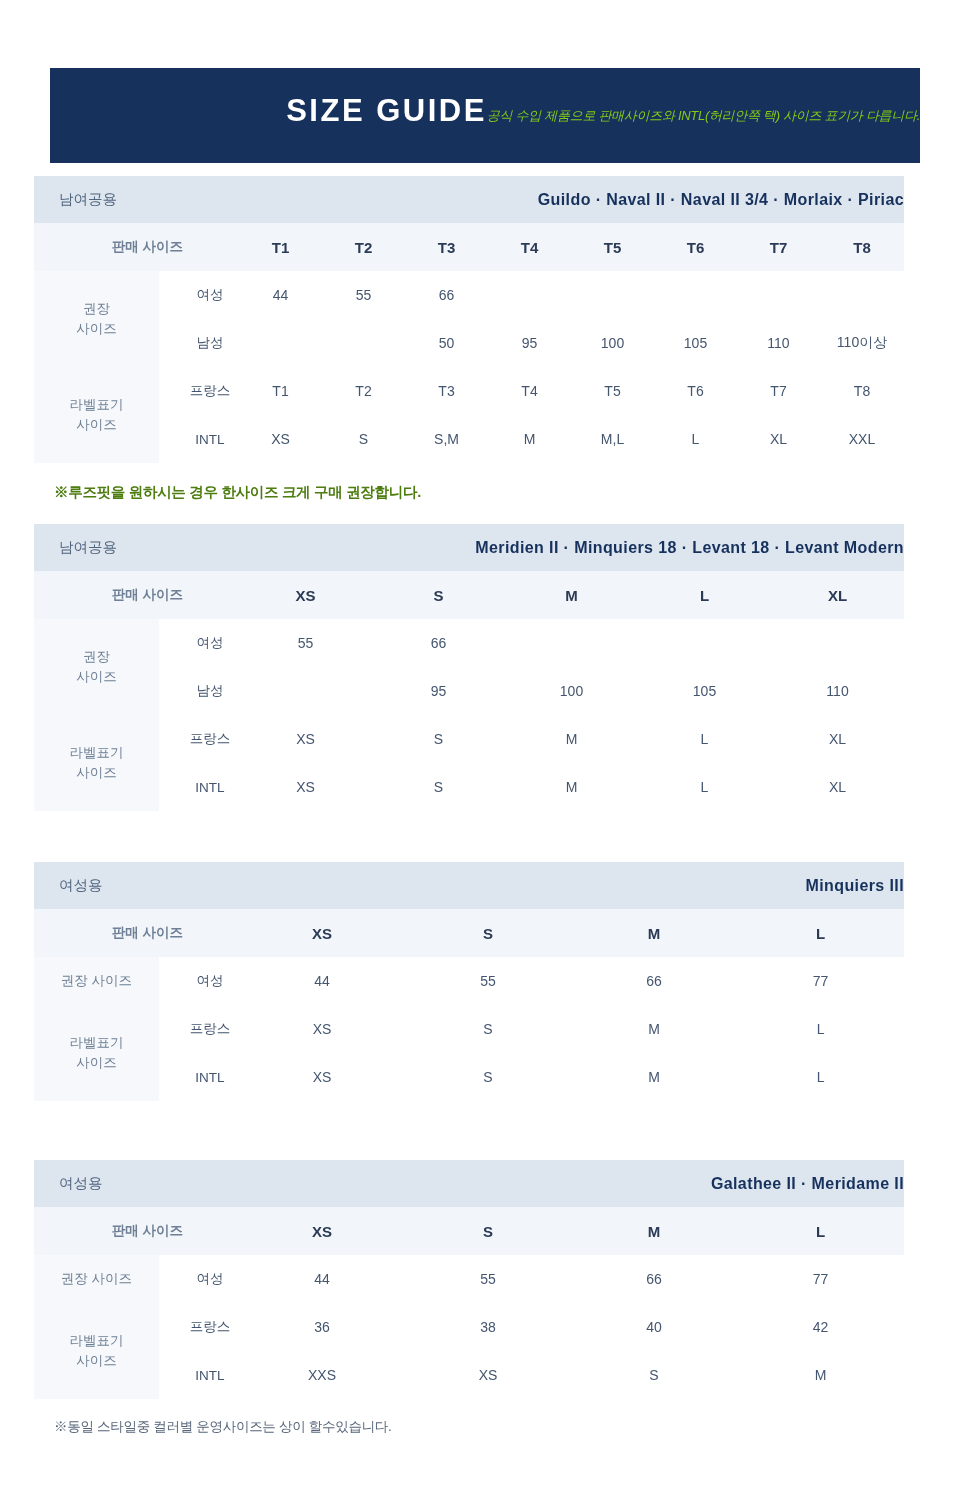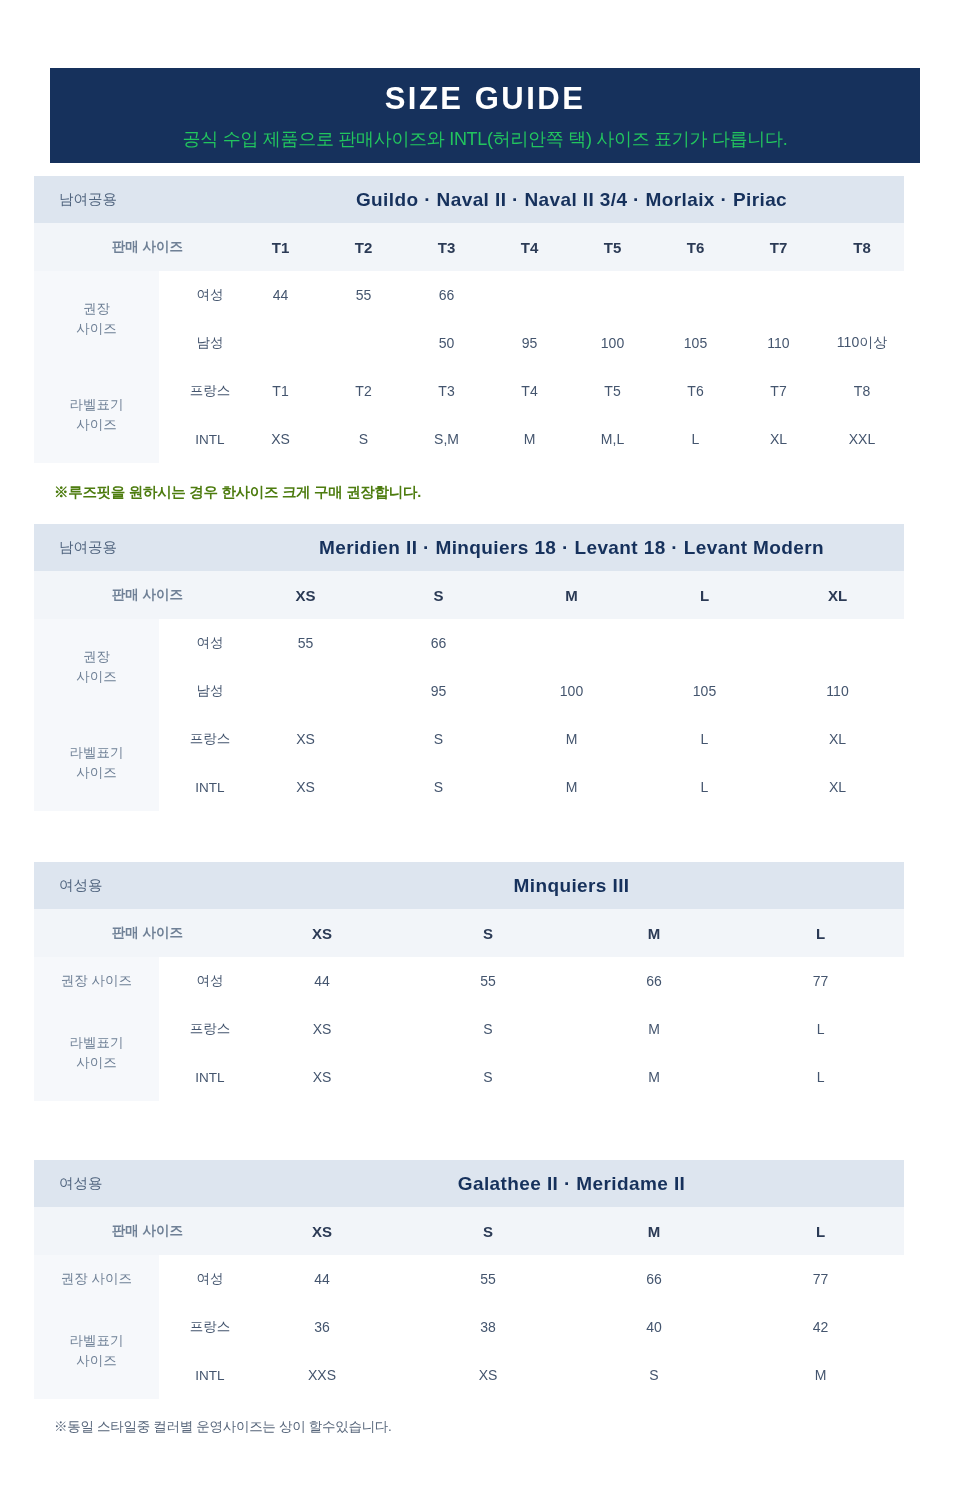--- a/index.html
+++ b/index.html
@@ -23,43 +23,44 @@
 
   
   .banner {
     position: absolute;
     left: 50px;
     top: 68px;
     width: 870px;
     height: 95px;
     background: #16315c;
     display: flex;
-    flex-direction: column;
+    flex-direction: row;
     align-items: center;
-    justify-content: center;
+    justify-content: flex-end;
   }
   .banner-accent {
     position: absolute;
     left: 50px;
     top: 68px;
     width: 7px;
     height: 95px;
     background: #b3152b;
   }
   .banner-title {
     color: #ffffff;
     font-size: 31px;
     font-weight: bold;
     letter-spacing: 2.5px;
     margin-bottom: 10px;
   }
   .banner-sub {
-    color: #22c55e;
-    font-size: 18px;
+    color: #84cc16;
+    font-size: 13px;
     letter-spacing: -0.3px;
+    font-style: italic;
   }
 
   
   .tbl {
     position: absolute;
     left: 34px;
     width: 870px;
     border-collapse: collapse;
     table-layout: fixed;
   }
@@ -73,23 +74,23 @@
   }
   .cap-label {
     color: #51657f;
     font-size: 14.5px;
     text-align: left;
     padding-left: 25px !important;
     font-weight: normal;
   }
   .cap-title {
     color: #16315c;
-    font-size: 19px;
-    font-weight: bold;
-    text-align: center;
+    font-size: 16px;
+    font-weight: bold;
+    text-align: right;
     letter-spacing: 0.4px;
     margin-top: 40px;
   }
   .sub-row td {
     background: #f2f5f9;
     height: 48px;
   }
   .rowlabel {
     color: #6f8096;
     font-size: 13.5px;

